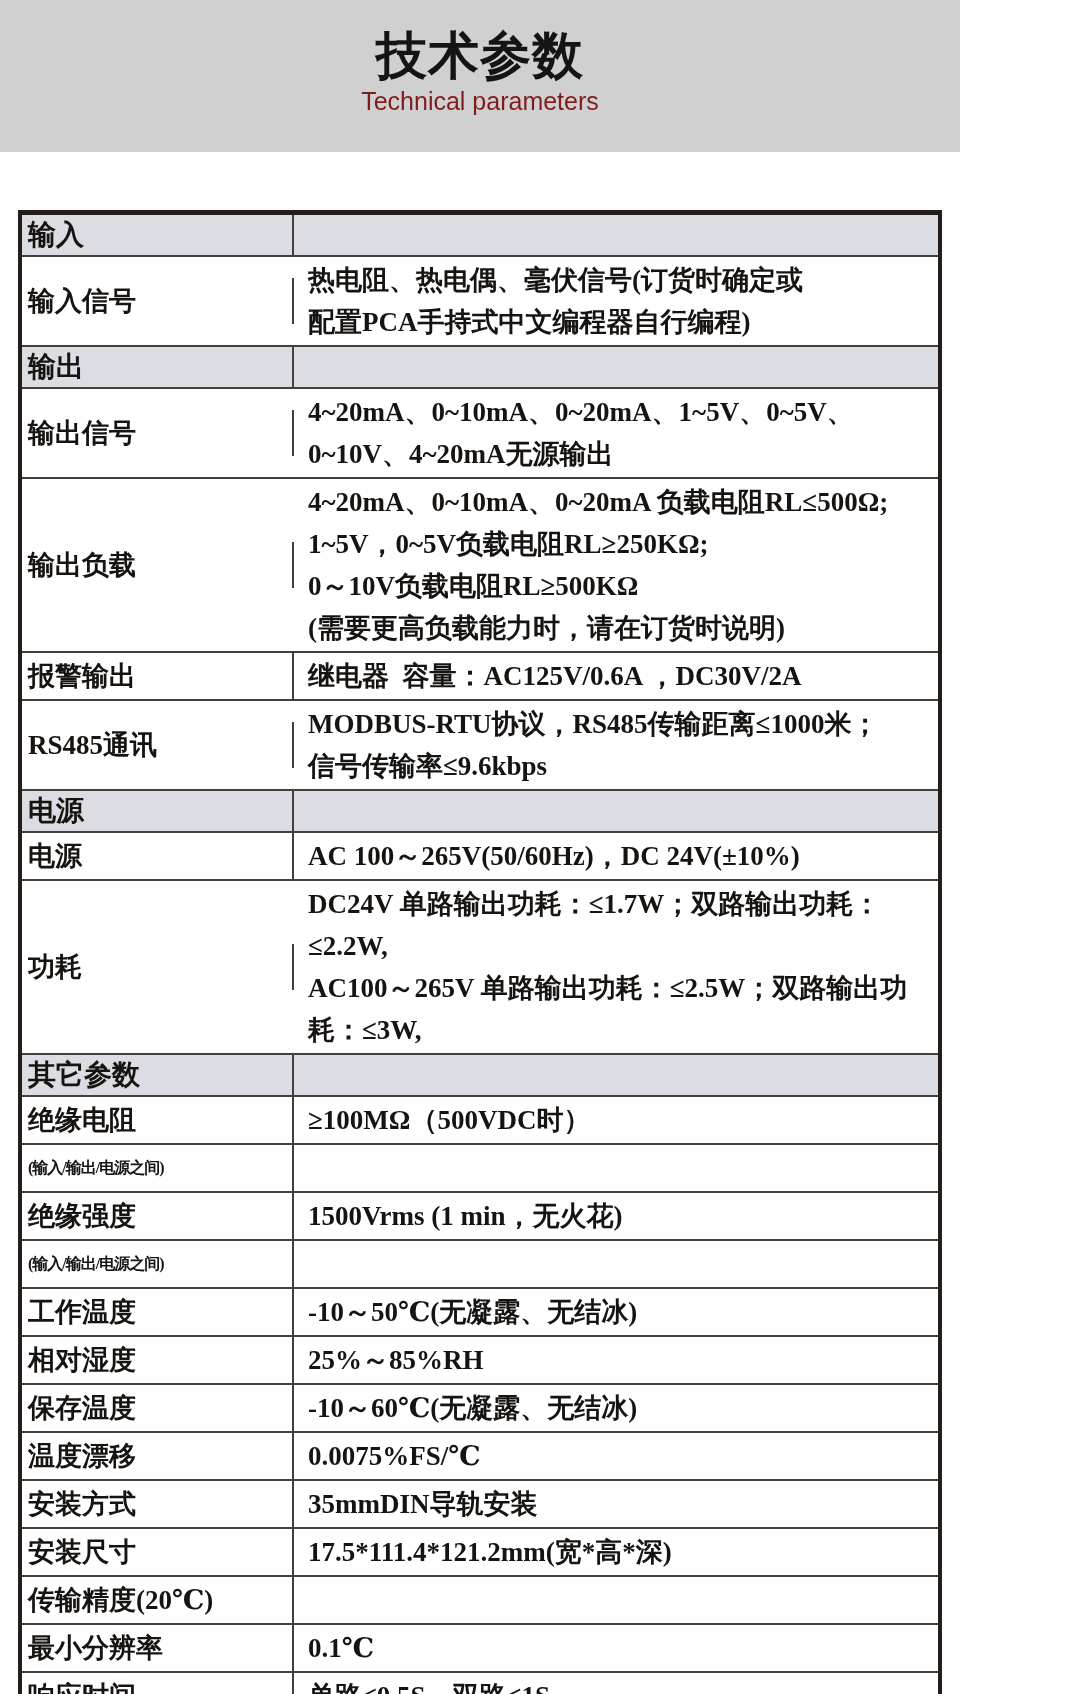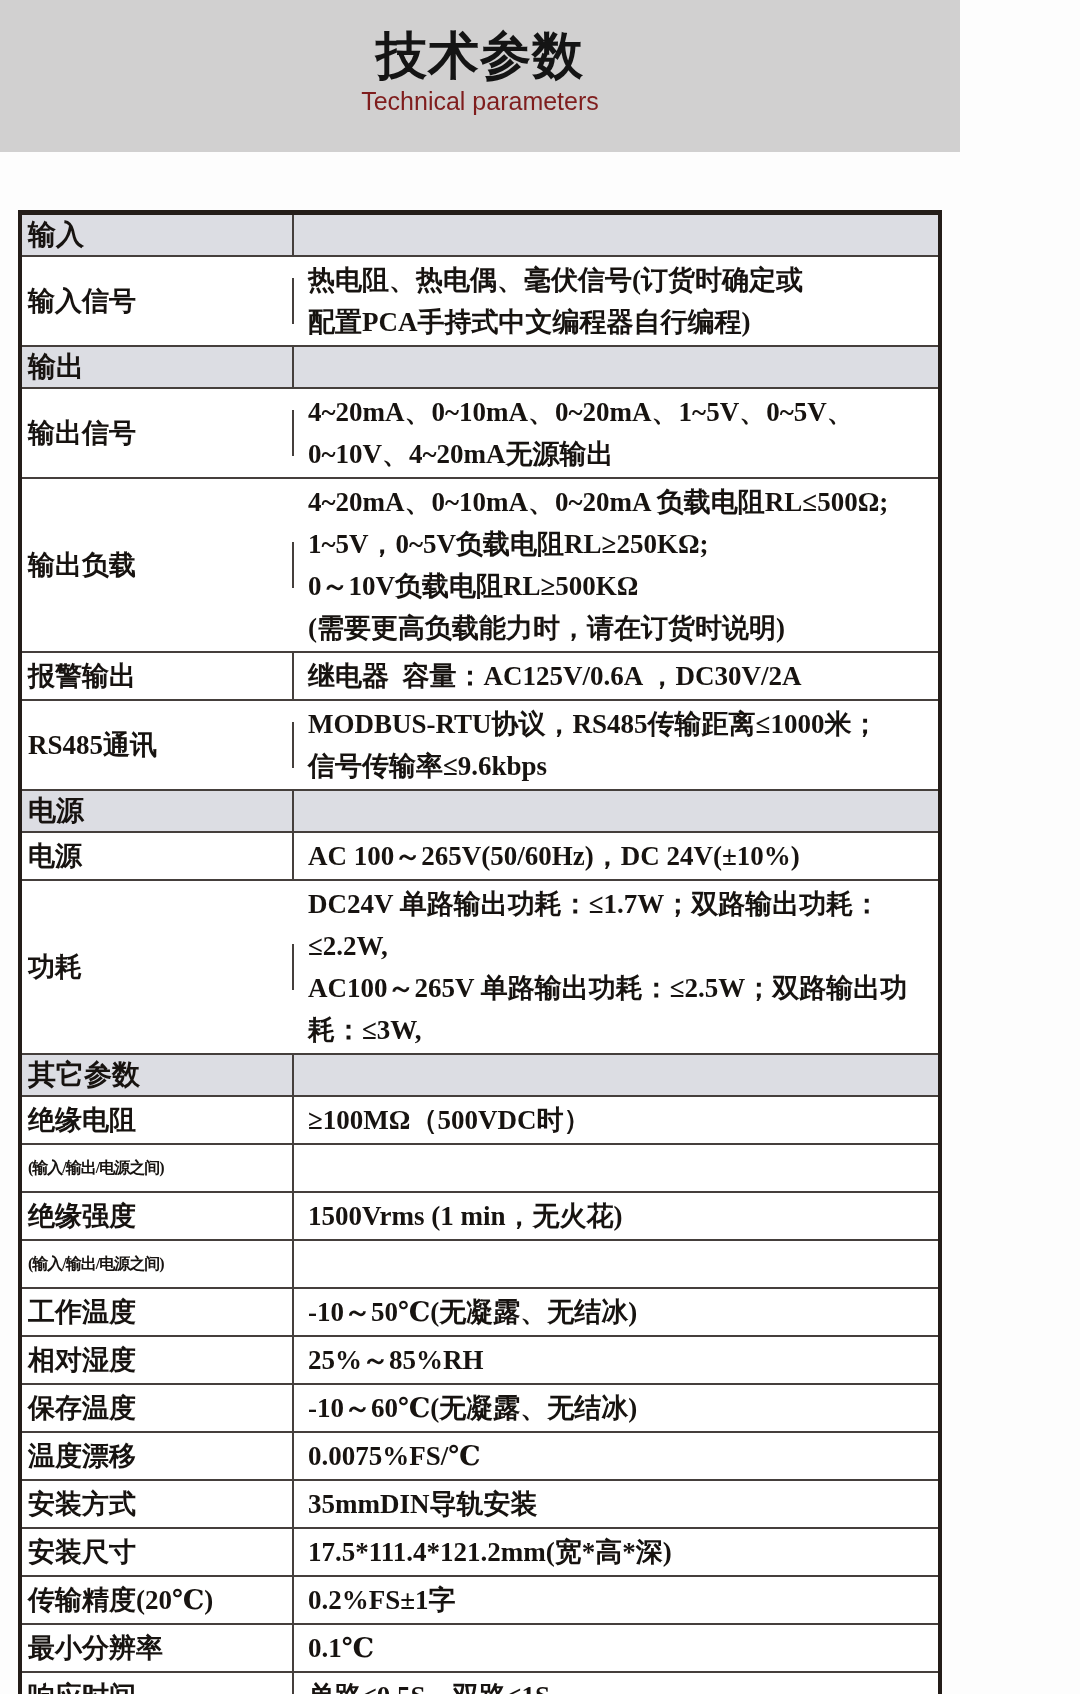--- a/index.html
+++ b/index.html
@@ -228,23 +228,20 @@
         </div>
       </div>
       <div class="trow datarow">
         <div class="cell label">安装尺寸</div>
         <div class="cell value">
           <div class="line">17.5*111.4*121.2mm(宽*高*深)</div>
         </div>
       </div>
       <div class="trow datarow">
         <div class="cell label">传输精度(20℃)</div>
-        <div class="cell value">
-          <div class="line">0.2%FS±1字</div>
-        </div>
       </div>
       <div class="trow datarow">
         <div class="cell label">最小分辨率</div>
         <div class="cell value">
           <div class="line">0.1℃</div>
         </div>
       </div>
       <div class="trow datarow">
         <div class="cell label">响应时间</div>
         <div class="cell value">

